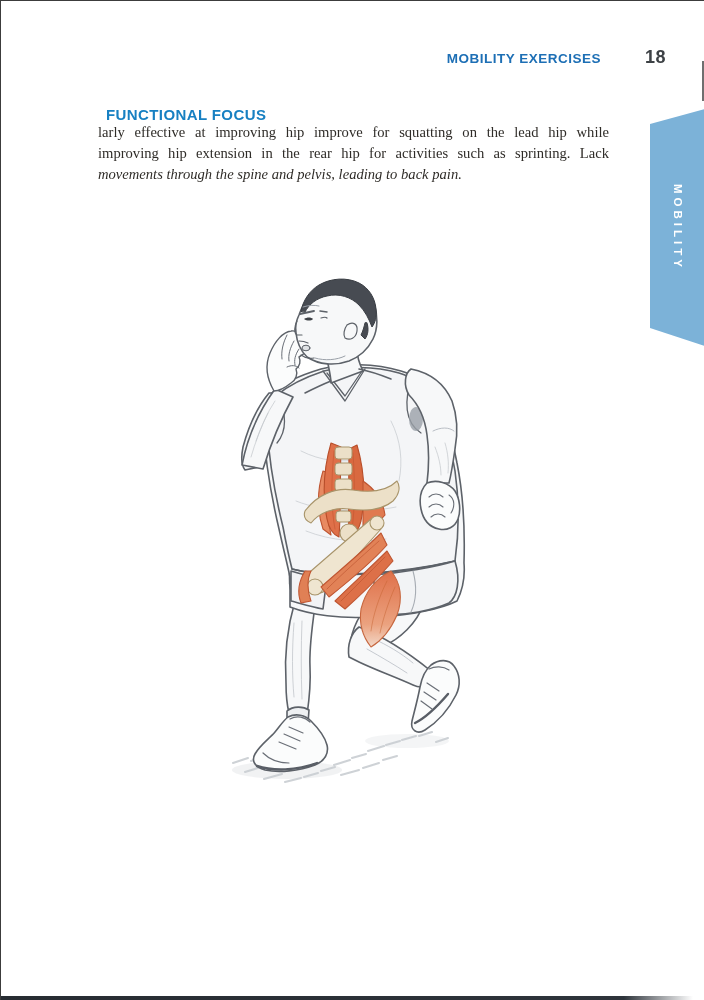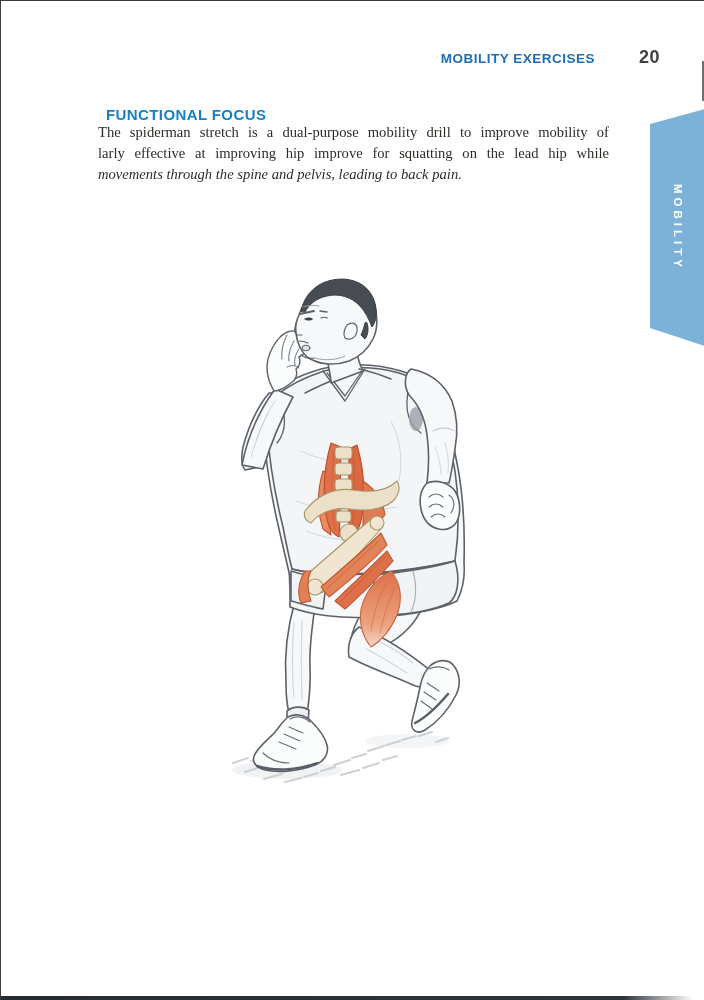--- a/index.html
+++ b/index.html
@@ -7,21 +7,21 @@
     position:relative;
     width:704px;height:1000px;
     background:#ffffff;
     overflow:hidden;
     border-top:1px solid #3c3c3c;
     border-left:1px solid #3c3c3c;
     box-sizing:border-box;
     font-family:"Liberation Sans",sans-serif;
   }
   .page-header{
-    position:absolute;top:46px;right:44px;
+    position:absolute;top:46px;right:38px;
     display:flex;align-items:baseline;gap:0;
   }
   .header-title{
     color:#1d6fb5;font-weight:bold;font-size:13.5px;letter-spacing:.5px;
     margin-right:44px;
   }
   .page-number{
     color:#3d4145;font-weight:bold;font-size:18px;letter-spacing:.5px;
   }
   .edge-line{
@@ -59,34 +59,34 @@
     background:linear-gradient(to right,#272c32 0%,#2e343b 90%,rgba(46,52,59,0) 100%);
   }
 </style>
 </head>
 <body>
 
 <div class="page">
 
   <div class="page-header">
     <span class="header-title">MOBILITY EXERCISES</span>
-    <span class="page-number">20</span>
+    <span class="page-number">18</span>
   </div>
 
   <div class="edge-line"></div>
 
   <div class="side-tab">
     <span class="side-tab-label">MOBILITY</span>
   </div>
 
   <h2 class="focus-heading">FUNCTIONAL FOCUS</h2>
 
   <div class="body-text">
-    <div class="line">The spiderman stretch is a dual-purpose mobility drill to improve mobility of</div>
     <div class="line">larly effective at improving hip improve for squatting on the lead hip while</div>
+    <div class="line">improving hip extension in the rear hip for activities such as sprinting. Lack</div>
     <div class="line last">movements through the spine and pelvis, leading to back pain.</div>
   </div>
 
   <svg class="figure" width="400" height="530" viewBox="0 0 400 530">
     <defs>
       <linearGradient id="fadeMuscle" x1="0" y1="0" x2="0" y2="1">
         <stop offset="0%" stop-color="#df7049"></stop>
         <stop offset="70%" stop-color="#eba27f"></stop>
         <stop offset="100%" stop-color="#f3d8c8"></stop>
       </linearGradient>

